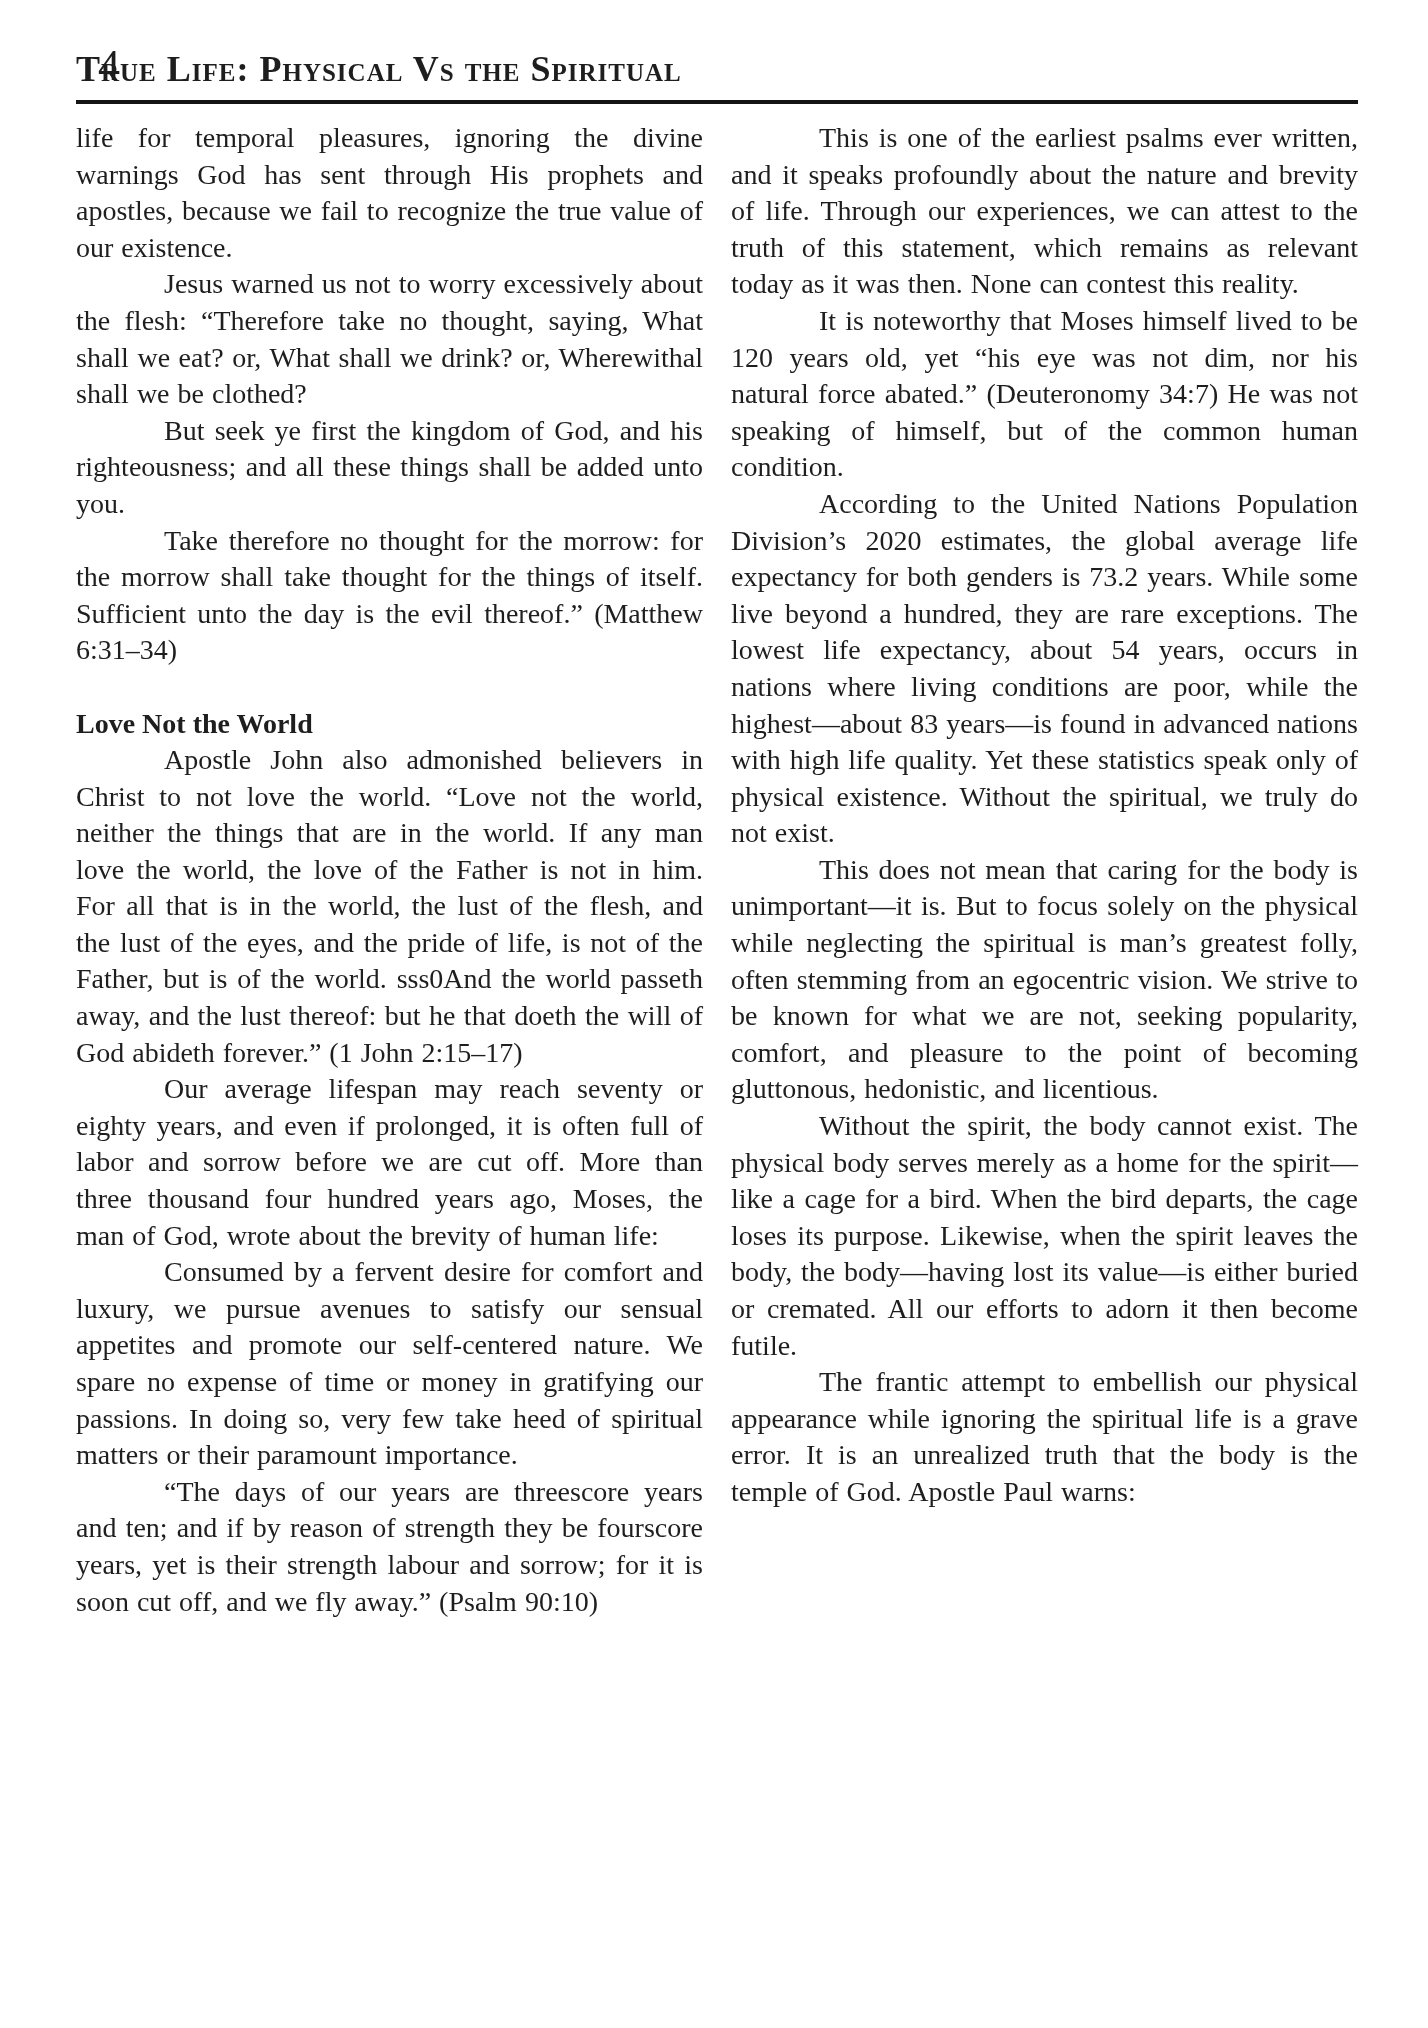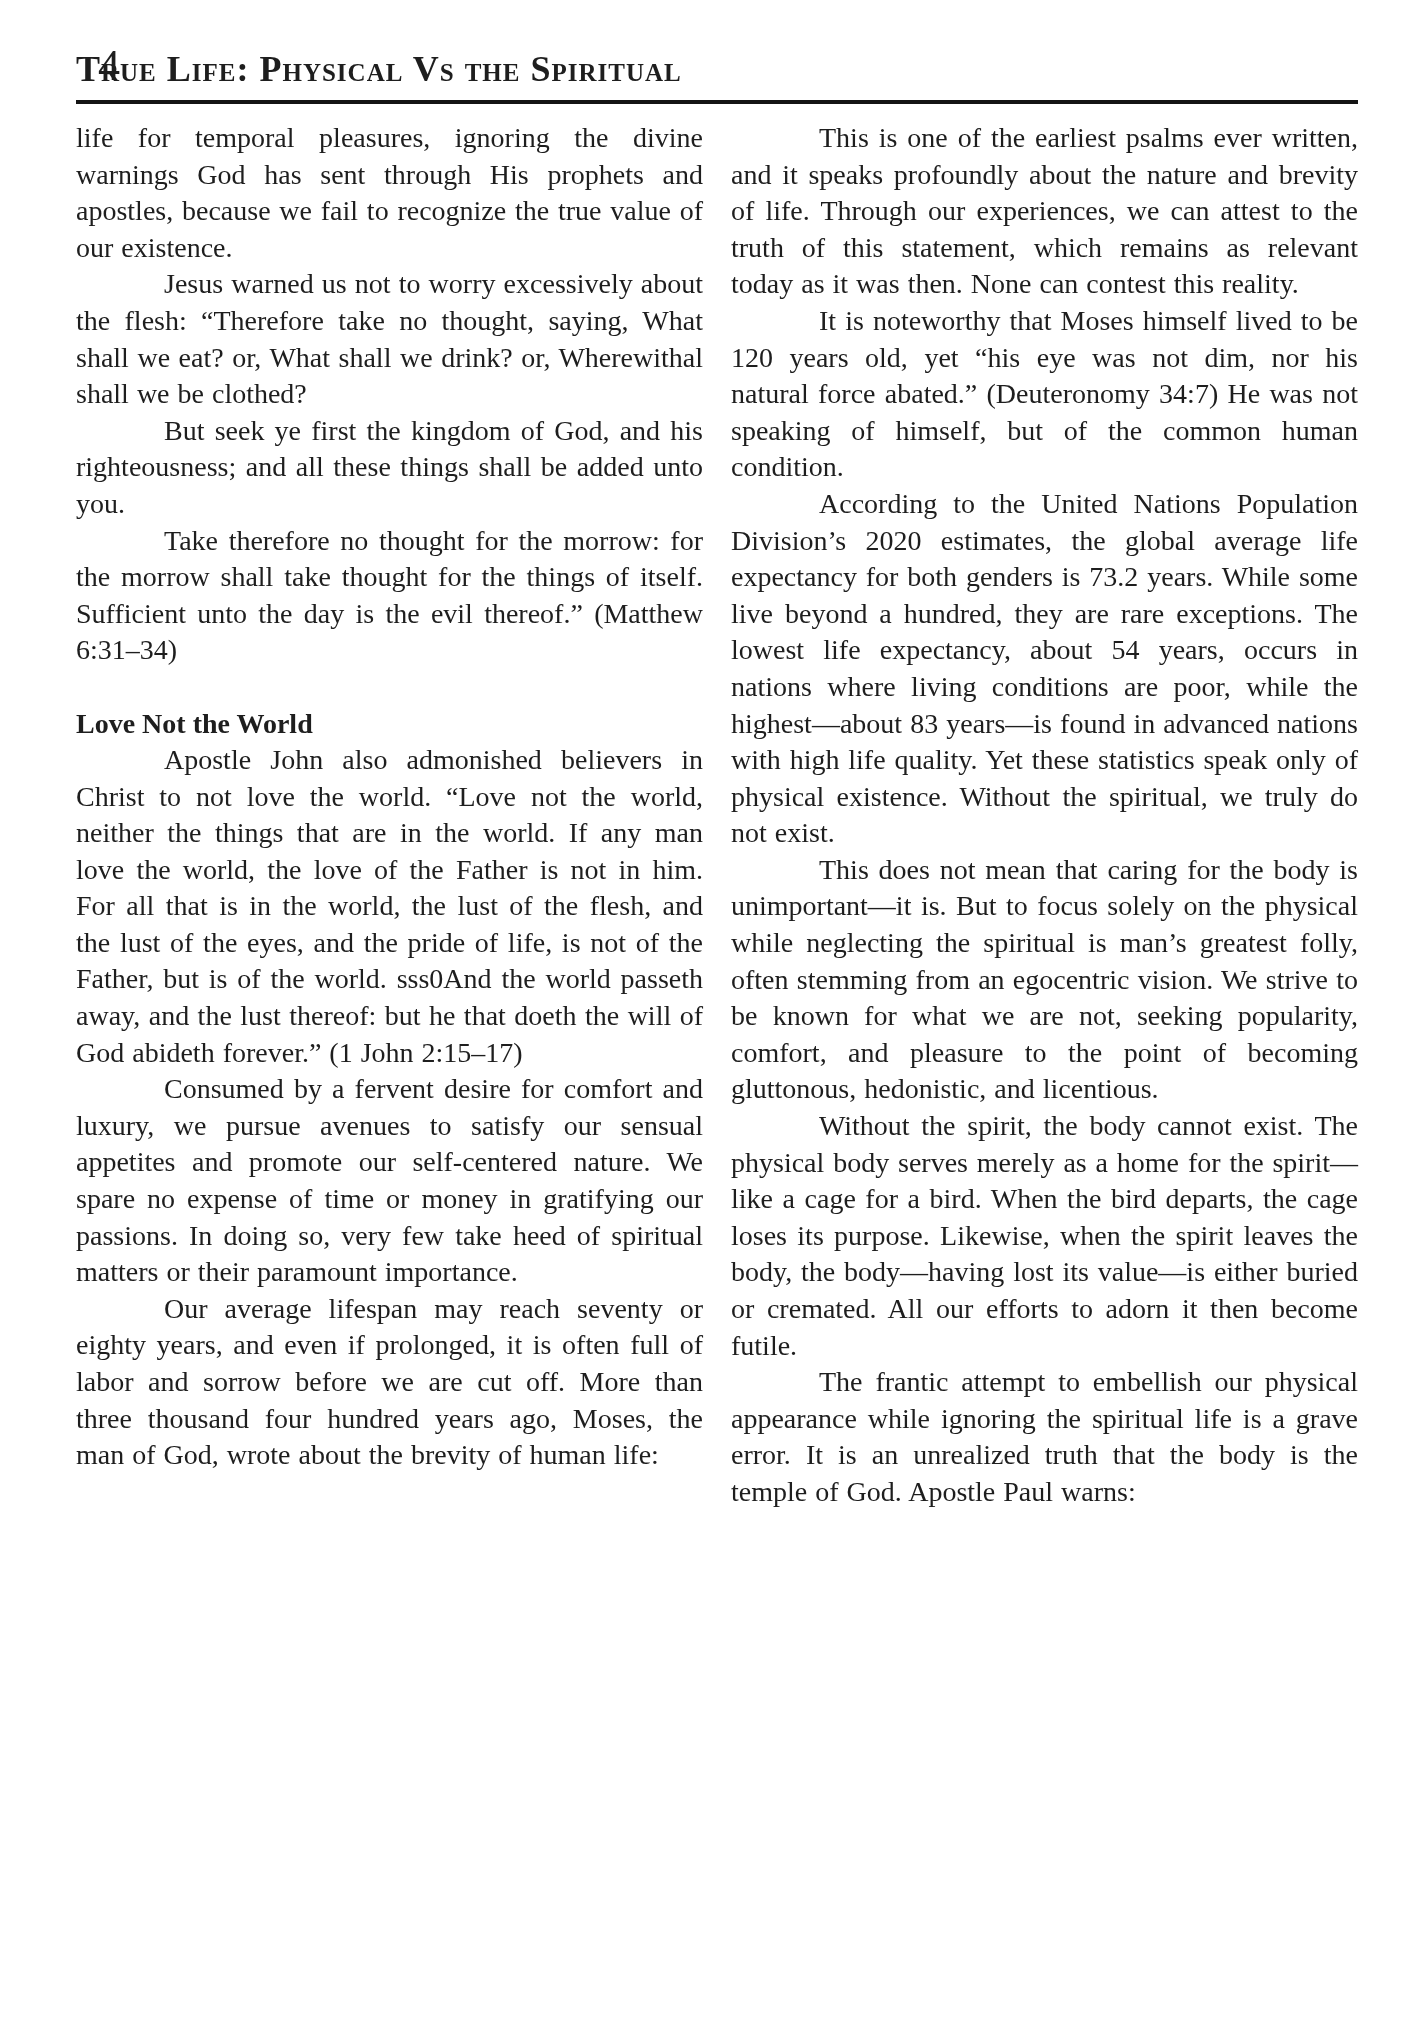--- a/index.html
+++ b/index.html
@@ -89,22 +89,23 @@
 
   <div class="columns">
 
     <div class="column">
       <p class="continued">life for temporal pleasures, ignoring the divine warnings God has sent through His prophets and apostles, because we fail to recognize the true value of our existence.</p>
       <p>Jesus warned us not to worry excessively about the flesh: “Therefore take no thought, saying, What shall we eat? or, What shall we drink? or, Wherewithal shall we be clothed?</p>
       <p>But seek ye first the kingdom of God, and his righteousness; and all these things shall be added unto you.</p>
       <p>Take therefore no thought for the morrow: for the morrow shall take thought for the things of itself. Sufficient unto the day is the evil thereof.” (Matthew 6:31–34)</p>
       <h2 class="section-heading">Love Not the World</h2>
       <p>Apostle John also admonished believers in Christ to not love the world. “Love not the world, neither the things that are in the world. If any man love the world, the love of the Father is not in him. For all that is in the world, the lust of the flesh, and the lust of the eyes, and the pride of life, is not of the Father, but is of the world. sss0And the world passeth away, and the lust thereof: but he that doeth the will of God abideth forever.” (1 John 2:15–17)</p>
+      <p>Our average lifespan may reach seventy or eighty years, and even if prolonged, it is often full of labor and sorrow before we are cut off. More than three thousand four hundred years ago, Moses, the man of God, wrote about the brevity of human life:</p>
       <p>Consumed by a fervent desire for comfort and luxury, we pursue avenues to satisfy our sensual appetites and promote our self-centered nature. We spare no expense of time or money in gratifying our passions. In doing so, very few take heed of spiritual matters or their paramount importance.</p>
-      <p>Our average lifespan may reach seventy or eighty years, and even if prolonged, it is often full of labor and sorrow before we are cut off. More than three thousand four hundred years ago, Moses, the man of God, wrote about the brevity of human life:</p>
+      <p>“The days of our years are threescore years and ten; and if by reason of strength they be fourscore years, yet is their strength labour and sorrow; for it is soon cut off, and we fly away.” (Psalm 90:10)</p>
     </div>
 
     <div class="column">
       <p>This is one of the earliest psalms ever written, and it speaks profoundly about the nature and brevity of life. Through our experiences, we can attest to the truth of this statement, which remains as relevant today as it was then. None can contest this reality.</p>
       <p>It is noteworthy that Moses himself lived to be 120 years old, yet “his eye was not dim, nor his natural force abated.” (Deuteronomy 34:7) He was not speaking of himself, but of the common human condition.</p>
       <p>According to the United Nations Population Division’s 2020 estimates, the global average life expectancy for both genders is 73.2 years. While some live beyond a hundred, they are rare exceptions. The lowest life expectancy, about 54 years, occurs in nations where living conditions are poor, while the highest—about 83 years—is found in advanced nations with high life quality. Yet these statistics speak only of physical existence. Without the spiritual, we truly do not exist.</p>
       <p>This does not mean that caring for the body is unimportant—it is. But to focus solely on the physical while neglecting the spiritual is man’s greatest folly, often stemming from an egocentric vision. We strive to be known for what we are not, seeking popularity, comfort, and pleasure to the point of becoming gluttonous, hedonistic, and licentious.</p>
       <p>Without the spirit, the body cannot exist. The physical body serves merely as a home for the spirit—like a cage for a bird. When the bird departs, the cage loses its purpose. Likewise, when the spirit leaves the body, the body—having lost its value—is either buried or cremated. All our efforts to adorn it then become futile.</p>
       <p>The frantic attempt to embellish our physical appearance while ignoring the spiritual life is a grave error. It is an unrealized truth that the body is the temple of God. Apostle Paul warns:</p>
     </div>

